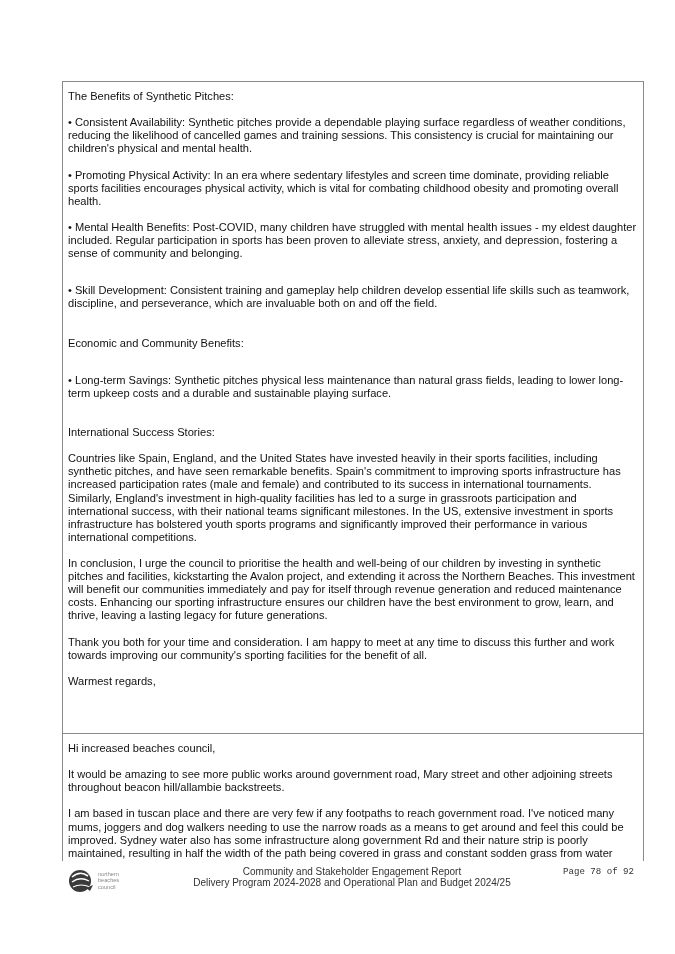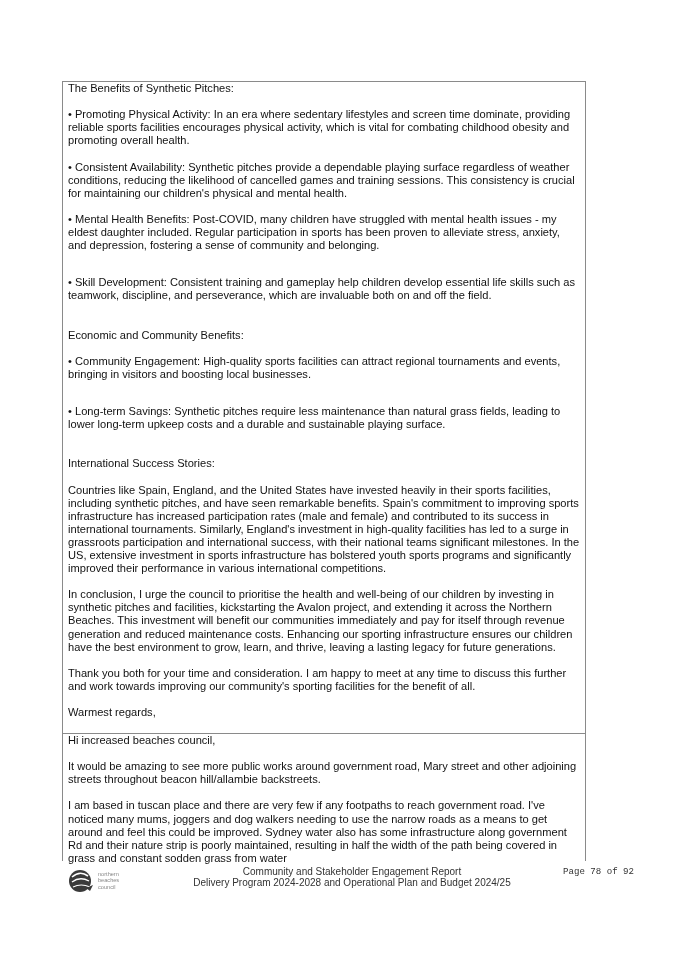--- a/index.html
+++ b/index.html
@@ -1,44 +1,43 @@
 <!DOCTYPE html>
 <html><head>
 <meta charset="utf-8">
 <style>
   html, body { margin:0; padding:0; background:#ffffff; }
   body { width:675px; height:954px; position:relative; overflow:hidden;
          font-family:"Liberation Sans", sans-serif; color:#111; }
-  .box { position:absolute; left:62px; width:524px; border:1px solid #8a8a8a;
-         box-sizing:border-box; padding:0 5px; font-size:11.1px; line-height:13.1px; }
+  .box { position:absolute; left:62px; width:582px; border:1px solid #8a8a8a;
+         box-sizing:border-box; padding:8px 5px; font-size:11.1px; line-height:13.1px; }
   #box1 { top:81px; height:653px; }
   #box2 { top:733px; height:128px; border-bottom:none; }
   .box p { margin:0 0 13.1px 0; }
   .box p.gap2 { margin-bottom:26.2px;margin-top:24px; }
   .box p.last { margin-bottom:0; }
   .footer { position:absolute; top:866px; left:62px; width:572px; height:34px; }
   .logo { position:absolute; left:6px; top:2px; width:60px; height:30px; }
   .logo-mark { position:absolute; left:0; top:0; width:26px; height:26px; }
   .logo-text { position:absolute; left:30px; top:3px; font-size:5.6px; line-height:6.4px; color:#888; }
   .center { position:absolute; left:120px; width:340px; top:0; text-align:center;
             font-size:10px; line-height:11px; color:#333; }
   .pageno { position:absolute; right:0; top:0; font-size:9.1px; color:#333;font-family:Liberation Mono, monospace; }
 </style>
 </head>
 <body>
 
 <div class="box" id="box1">
   <p>The Benefits of Synthetic Pitches:</p>
+  <p>• Consistent Availability: Synthetic pitches provide a dependable playing surface regardless of weather conditions, reducing the likelihood of cancelled games and training sessions. This consistency is crucial for maintaining our children's physical and mental health.</p>
   <p>• Promoting Physical Activity: In an era where sedentary lifestyles and screen time dominate, providing reliable sports facilities encourages physical activity, which is vital for combating childhood obesity and promoting overall health.</p>
-  <p>• Consistent Availability: Synthetic pitches provide a dependable playing surface regardless of weather conditions, reducing the likelihood of cancelled games and training sessions. This consistency is crucial for maintaining our children's physical and mental health.</p>
   <p>• Mental Health Benefits: Post-COVID, many children have struggled with mental health issues - my eldest daughter included. Regular participation in sports has been proven to alleviate stress, anxiety, and depression, fostering a sense of community and belonging.</p>
   <p class="gap2">• Skill Development: Consistent training and gameplay help children develop essential life skills such as teamwork, discipline, and perseverance, which are invaluable both on and off the field.</p>
   <p>Economic and Community Benefits:</p>
-  <p>• Community Engagement: High-quality sports facilities can attract regional tournaments and events, bringing in visitors and boosting local businesses.</p>
-  <p class="gap2">• Long-term Savings: Synthetic pitches require less maintenance than natural grass fields, leading to lower long-term upkeep costs and a durable and sustainable playing surface.</p>
+  <p class="gap2">• Long-term Savings: Synthetic pitches physical less maintenance than natural grass fields, leading to lower long-term upkeep costs and a durable and sustainable playing surface.</p>
   <p>International Success Stories:</p>
   <p>Countries like Spain, England, and the United States have invested heavily in their sports facilities, including synthetic pitches, and have seen remarkable benefits. Spain's commitment to improving sports infrastructure has increased participation rates (male and female) and contributed to its success in international tournaments. Similarly, England's investment in high-quality facilities has led to a surge in grassroots participation and international success, with their national teams significant milestones. In the US, extensive investment in sports infrastructure has bolstered youth sports programs and significantly improved their performance in various international competitions.</p>
   <p>In conclusion, I urge the council to prioritise the health and well-being of our children by investing in synthetic pitches and facilities, kickstarting the Avalon project, and extending it across the Northern Beaches. This investment will benefit our communities immediately and pay for itself through revenue generation and reduced maintenance costs. Enhancing our sporting infrastructure ensures our children have the best environment to grow, learn, and thrive, leaving a lasting legacy for future generations.</p>
   <p>Thank you both for your time and consideration. I am happy to meet at any time to discuss this further and work towards improving our community's sporting facilities for the benefit of all.</p>
   <p class="last">Warmest regards,</p>
 </div>
 
 <div class="box" id="box2">
   <p>Hi increased beaches council,</p>
   <p>It would be amazing to see more public works around government road, Mary street and other adjoining streets throughout beacon hill/allambie backstreets.</p>

